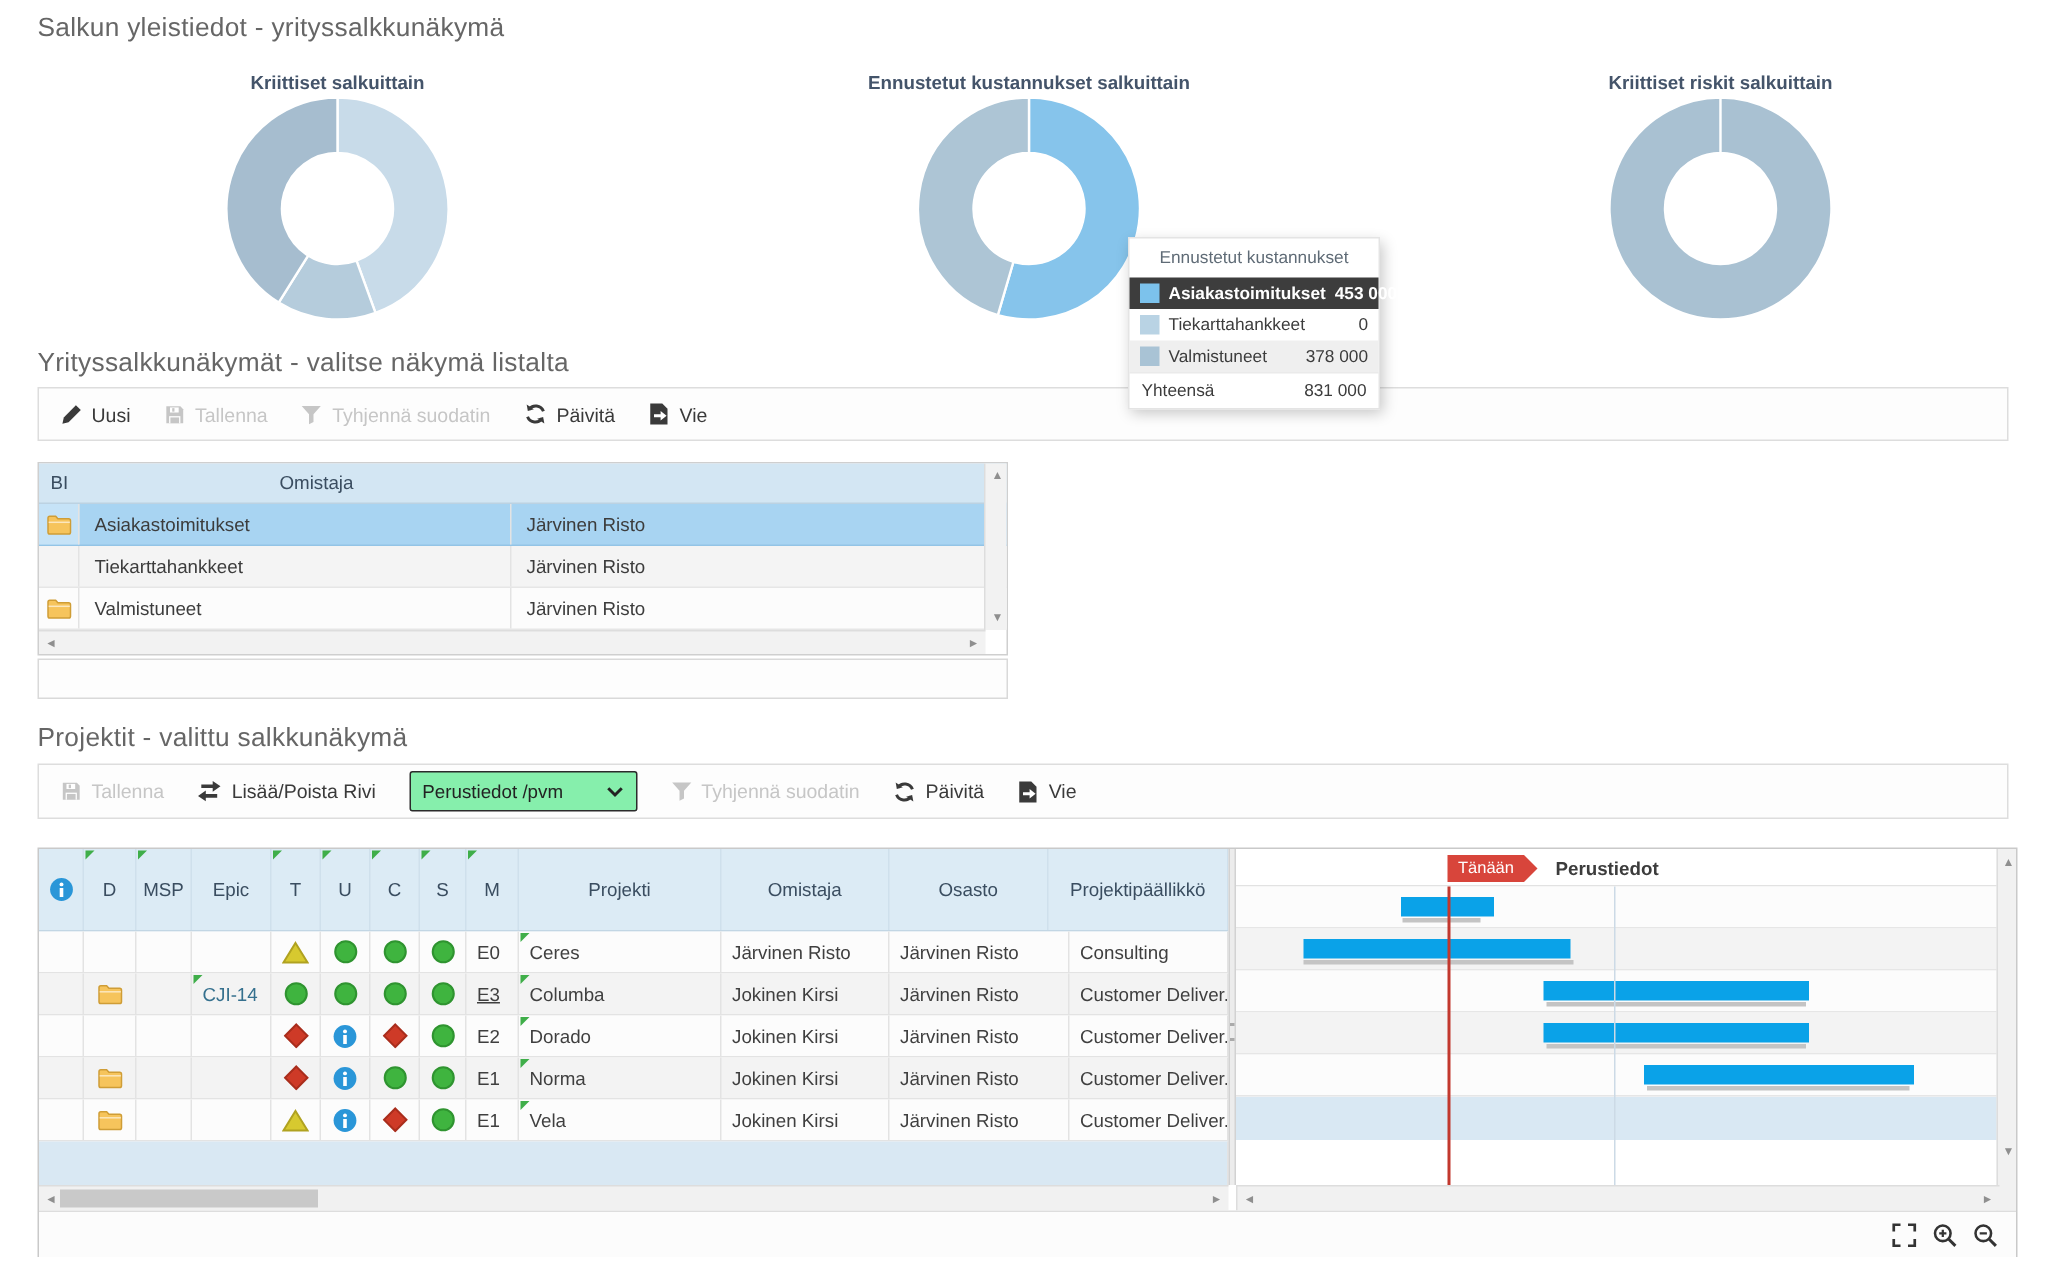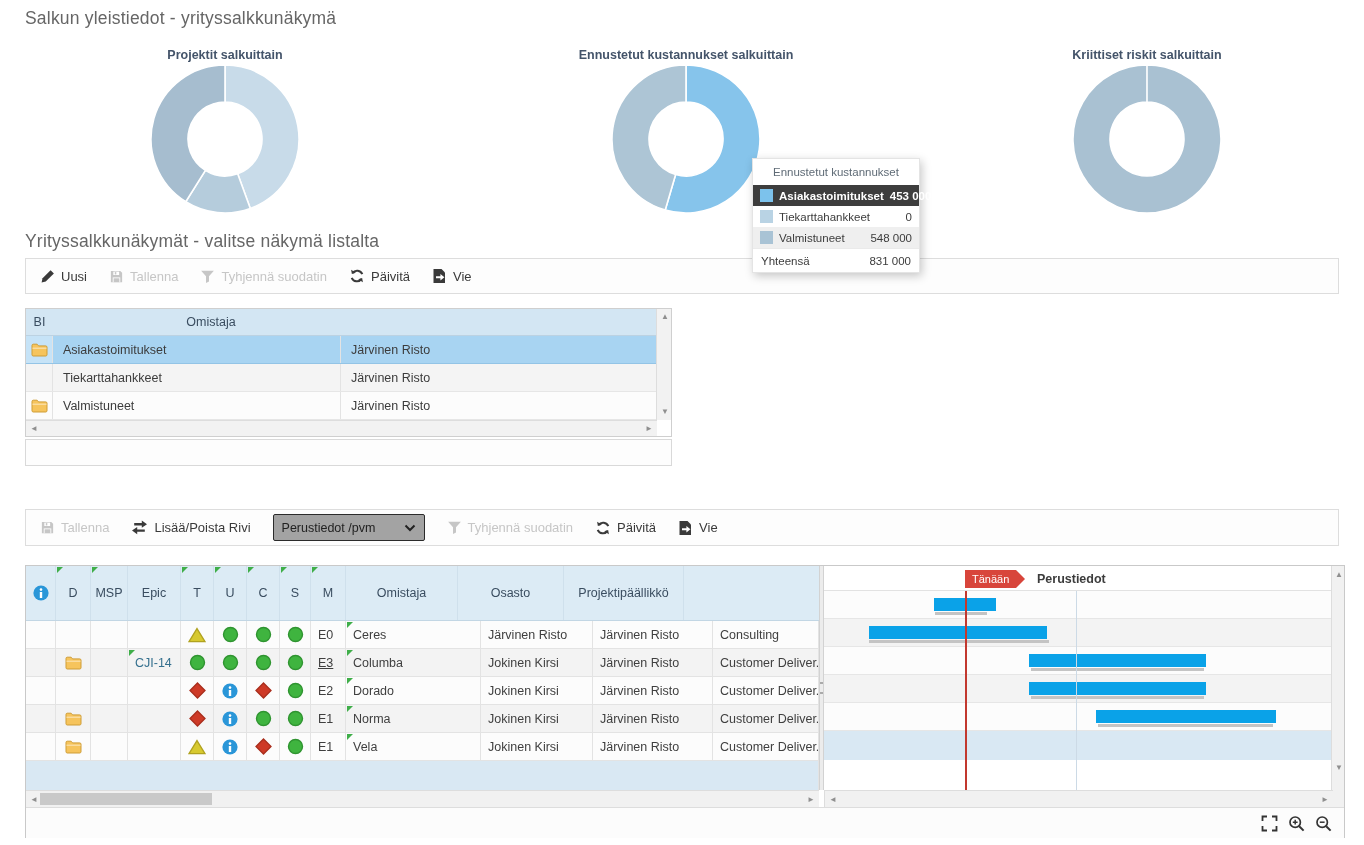--- a/index.html
+++ b/index.html
@@ -17,21 +17,21 @@
 .tt-sw{width:13px;height:13px;flex:0 0 13px}
 .tt-lb{flex:1;white-space:nowrap}
 .tt-val{text-align:right;white-space:nowrap}
 .tt-total{display:flex;align-items:center;height:24px;padding:0 8px;border-top:1px solid #eaeaea}
 
 .toolbar{position:absolute;left:25px;width:1314px;height:36px;border:1px solid #ddd;background:#fdfdfd;display:flex;align-items:center;padding:0 14px;gap:22px;color:#3a3a3a}
 .tb-btn{display:inline-flex;align-items:center;gap:6px;cursor:pointer;white-space:nowrap}
 .tb-btn.disabled{color:#c6c6c6;cursor:default}
 .tb-ic{display:inline-flex}
 .tb-ic svg{display:block}
-.select{display:inline-flex;align-items:center;justify-content:space-between;width:152px;height:27px;border:1px solid #2b2b2b;border-radius:2px;padding:0 8px;background:#a3a3a3;color:#222;font-size:12.5px;cursor:pointer}
+.select{display:inline-flex;align-items:center;justify-content:space-between;width:152px;height:27px;border:1px solid #2b2b2b;border-radius:2px;padding:0 8px;background:#86efac;color:#222;font-size:12.5px;cursor:pointer}
 
 .table2{position:absolute;left:25px;top:308px;width:647px;height:129px;border:1px solid #cfcfcf;background:#fff}
 .t2-head{display:flex;height:27px;background:#d3e6f3;border-bottom:1px solid #bcd2e2;color:#3a4d60;font-size:12.5px;align-items:center}
 .t2-head .hc{display:flex;align-items:center;justify-content:center;height:100%}
 .hc-bi{width:27px}.hc-salkku{width:288px}.hc-omistaja{width:316px}
 .t2-row{display:flex;height:28px;align-items:center;border-bottom:1px solid #e6e6e6;font-size:12.5px;background:#fcfcfc;cursor:pointer}
 #s2-body .t2-row:nth-child(2){background:#f4f4f4}
 .t2-row.sel{background:#a8d4f2;border-bottom:1px solid #93c4e6}
 .t2-row.sel .c-bi{background:#c6e3f7}
 .t2c{height:100%;display:flex;align-items:center;border-right:1px solid #e3e3e3}
@@ -81,21 +81,21 @@
 .sar{position:absolute;font-size:8px;color:#8f8f8f;line-height:1;cursor:pointer}
 .footer3{position:absolute;left:0;top:241px;width:1318px;height:31px;background:#fcfcfc;border-top:1px solid #ddd;display:flex;justify-content:flex-end;align-items:center;gap:10px;padding-right:12px}
 .zbtn{display:inline-flex;cursor:pointer}
 </style>
 </head>
 <body>
 
 <div class="page">
 
   <div class="sec-title" style="top:8px">Salkun yleistiedot - yrityssalkkunäkymä</div>
-  <div class="ch-title" style="left:75px">Projektit salkuittain</div>
+  <div class="ch-title" style="left:75px">Kriittiset salkuittain</div>
   <div class="ch-title" style="left:536px">Ennustetut kustannukset salkuittain</div>
   <div class="ch-title" style="left:997px">Kriittiset riskit salkuittain</div>
   <svg class="donut" style="left:150px" width="150" height="150">
       <path d="M75.00,1.00 A74,74 0 0 1 100.31,144.54 L87.65,109.77 A37,37 0 0 0 75.00,38.00 Z" fill="#c8dbe9" stroke="#ffffff" stroke-width="1.6"></path>
       <path d="M100.31,144.54 A74,74 0 0 1 35.79,137.76 L55.39,106.38 A37,37 0 0 0 87.65,109.77 Z" fill="#b5ccdc" stroke="#ffffff" stroke-width="1.6"></path>
       <path d="M35.79,137.76 A74,74 0 0 1 75.00,1.00 L75.00,38.00 A37,37 0 0 0 55.39,106.38 Z" fill="#a6bdcf" stroke="#ffffff" stroke-width="1.6"></path>
     </svg>
   <svg class="donut" style="left:611px" width="150" height="150">
       <path d="M75.00,1.00 A74,74 0 1 1 54.23,146.03 L64.62,110.51 A37,37 0 1 0 75.00,38.00 Z" fill="#86c4eb" stroke="#ffffff" stroke-width="1.6"></path>
       <path d="M54.23,146.03 A74,74 0 0 1 75.00,1.00 L75.00,38.00 A37,37 0 0 0 64.62,110.51 Z" fill="#adc5d5" stroke="#ffffff" stroke-width="1.6"></path>
@@ -113,21 +113,21 @@
           <span class="tt-val">453 000</span>
         </div>
         <div class="tt-row">
           <span class="tt-sw" style="background: rgb(185, 211, 228);"></span>
           <span class="tt-lb">Tiekarttahankkeet</span>
           <span class="tt-val">0</span>
         </div>
         <div class="tt-row">
           <span class="tt-sw" style="background: rgb(169, 195, 213);"></span>
           <span class="tt-lb">Valmistuneet</span>
-          <span class="tt-val">548 000</span>
+          <span class="tt-val">378 000</span>
         </div>
       </div>
     <div class="tt-total">
       <span class="tt-lb">Yhteensä</span>
       <span class="tt-val">831 000</span>
     </div>
   </div>
 
   <div class="sec-title" style="top:231px">Yrityssalkkunäkymät - valitse näkymä listalta</div>
   <div class="toolbar" style="top:258px">
@@ -219,20 +219,21 @@
       <span class="sar" style="top:4px;left:4px">▲</span>
       <span class="sar" style="bottom:4px;left:4px">▼</span>
     </div>
     <div class="hscroll2">
       <span class="sar" style="top:4px;left:4px">◄</span>
       <span class="sar" style="top:4px;right:4px">►</span>
     </div>
   </div>
   <div class="footer2"></div>
 
+  <div class="sec-title" style="top:481px">Projektit - valittu salkkunäkymä</div>
   <div class="toolbar" style="top:509px;height:37px">
     <span class="tb-btn disabled">
       <span class="tb-ic">
           <svg width="15" height="15" viewBox="0 0 16 16" fill="currentColor">
             <path d="M2 2h10l2 2v10H2z"></path>
             <rect x="4.6" y="2.8" width="6.2" height="3.6" fill="#fff"></rect>
             <rect x="6.2" y="3.3" width="1.6" height="2.5" fill="currentColor"></rect>
             <rect x="4" y="9" width="8" height="5" fill="#fff"></rect>
             <rect x="4.9" y="9.9" width="6.2" height="4.1" fill="currentColor"></rect>
           </svg>
@@ -299,20 +300,21 @@
             </svg>
           </div>
           <div class="g-hc" style="width: 35px;">D<span class="corner"></span></div>
           <div class="g-hc" style="width: 37px;">MSP<span class="corner"></span></div>
           <div class="g-hc" style="width: 53px;">Epic</div>
           <div class="g-hc" style="width: 33px;">T<span class="corner"></span></div>
           <div class="g-hc" style="width: 33px;">U<span class="corner"></span></div>
           <div class="g-hc" style="width: 33px;">C<span class="corner"></span></div>
           <div class="g-hc" style="width: 31px;">S<span class="corner"></span></div>
           <div class="g-hc" style="width: 35px;">M<span class="corner"></span></div>
+          <div class="g-hc" style="width: 135px;">Projekti</div>
           <div class="g-hc" style="width: 112px;">Omistaja</div>
           <div class="g-hc" style="width: 106px;">Osasto</div>
           <div class="g-hc" style="width: 120px;">Projektipäällikkö</div>
         </div>
       <div id="s3-body">
           <div class="g-row">
             <div class="g-c ctr" style="width: 30px;"></div>
             <div class="g-c ctr" style="width: 35px;"></div>
             <div class="g-c ctr" style="width: 37px;"></div>
             <div class="g-c epic" style="width: 53px;"></div>

